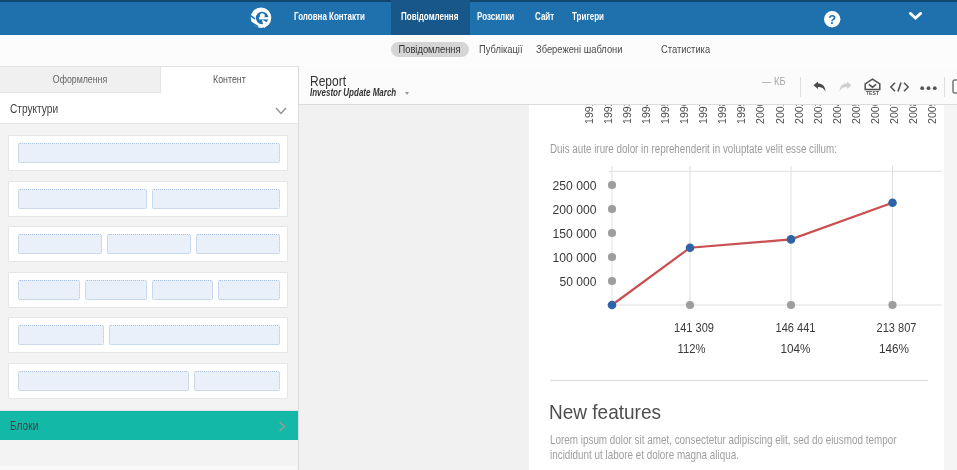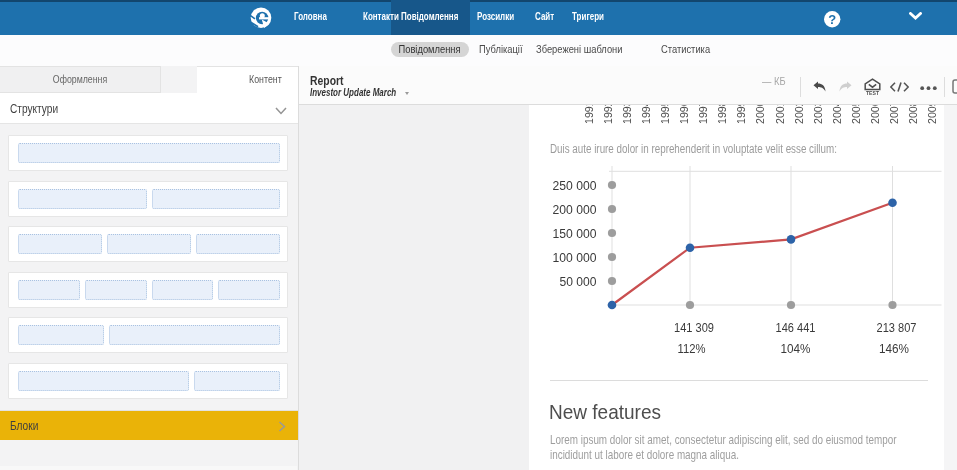--- a/index.html
+++ b/index.html
@@ -17,47 +17,47 @@
   #pill { left:391px; top:6.5px; width:78px; height:15px; background:#d5d5d5; border-radius:8px;
           text-align:center; line-height:15px; font-size:11px; color:#333; }
   .tab2 { top:0; height:31px; line-height:29px; font-size:11px; color:#4a4a4a; }
   
   #sidebar { left:0; top:66px; width:298px; height:404px; background:#f3f3f4; }
   #stab1 { left:0; top:0; width:161px; height:27px; background:#f0f0f1;
            border:1px solid #e3e3e3; border-left:none; text-align:center; line-height:25px;
            font-size:11px; color:#666; }
   #stab2 { left:161px; top:0; width:137px; height:27px; background:#fff;
            border-top:1px solid #e3e3e3; text-align:center; line-height:25px;
-           font-size:11px; color:#555;margin-left:36px; }
+           font-size:11px; color:#555; }
   #struct-row { left:0; top:27px; width:298px; height:31px; background:#fff;
            border-bottom:1px solid #e5e5e5; font-size:13px; color:#3f3f3f; line-height:31px; }
   .scard { left:8px; width:280px; height:36px; background:#fff; border:1px solid #e6e6e6;
            border-radius:1px; display:flex; gap:5px; padding:7px 7px 7px 9px; }
   .dash { height:20px; background:#e9f0fa; border:1px dotted #a9c2e1; border-radius:2px; }
-  .srow { left:0; width:298px; height:30px; background:#eab308; font-size:13px; color:#3f3f3f;
+  .srow { left:0; width:298px; height:30px; background:#14b8a6; font-size:13px; color:#3f3f3f;
           line-height:30px; border-top:1px solid #e2e2e2; }
   #sborder { left:297.5px; top:66px; width:1px; height:404px; background:#dcdcdc; }
   
   #toolbar { left:298.5px; top:66px; width:658.5px; height:38.5px; background:#fbfbfb;
              border-bottom:1px solid #dcdcdc; }
   
   #canvas { left:298.5px; top:105px; width:658.5px; height:365px; background:#f1f1f2; }
   #page { left:230px; top:0; width:415px; height:365px; background:#fff; }
   #yearstrip { left:0; top:0; width:411.5px; height:18.5px; overflow:hidden; }
   .yl { position:absolute; transform:rotate(-90deg); transform-origin:0 0;
         font-size:10.6px; color:#4f4f4f; line-height:11px; letter-spacing:0; }
 </style>
 </head>
 <body>
 
 <div class="abs" id="navbar">
   <div class="abs" id="navtop"></div>
   <div class="abs" id="nav-active"></div>
   <div class="abs navlink" style="left:293.5px"><span class="cx">Головна</span></div>
-  <div class="abs navlink" style="left:363px"><span class="cx">Контакти</span></div>
+  <div class="abs navlink" style="left:329px"><span class="cx">Контакти</span></div>
   <div class="abs navlink" style="left:400.5px"><span class="cx">Повідомлення</span></div>
   <div class="abs navlink" style="left:476.5px"><span class="cx">Розсилки</span></div>
   <div class="abs navlink" style="left:535px"><span class="cx">Сайт</span></div>
   <div class="abs navlink" style="left:571.5px"><span class="cx">Тригери</span></div>
 
   <svg class="abs" style="left:250px;top:6.5px" width="22" height="22" viewBox="0 0 22 22">
     <circle cx="11" cy="10.8" r="10.3" fill="#fff"></circle>
     <circle cx="12.1" cy="11" r="6.2" fill="#1e71ad"></circle>
     <circle cx="12.3" cy="8.8" r="2.5" fill="#fff"></circle>
     <rect x="9" y="10.2" width="10.2" height="2.2" fill="#fff"></rect>
@@ -120,21 +120,21 @@
   <div class="abs srow" style="top:343.5px"><span class="cx" style="margin-left:10px;transform:scaleX(.78)">Блоки</span>
     <svg class="abs" style="left:278px;top:10px" width="8" height="11" viewBox="0 0 8 11">
       <path d="M1.5,1 L6.5,5.5 L1.5,10" fill="none" stroke="#999" stroke-width="1.5"></path>
     </svg>
   </div>
 </div>
 <div class="abs" style="left:0;top:465.5px;width:297px;height:4.5px;background:#f8f8f8"></div>
 <div class="abs" id="sborder"></div>
 
 <div class="abs" id="toolbar">
-  <div class="abs" style="left:11.5px;top:9px;font-size:13px;font-weight:bold;color:#333;line-height:11px"><span class="cx">Report</span></div>
+  <div class="abs" style="left:11.5px;top:9px;font-size:15px;font-weight:normal;color:#333;line-height:11px"><span class="cx">Report</span></div>
   <div class="abs" style="left:11px;top:20.5px;font-size:10px;font-weight:bold;font-style:italic;color:#333;line-height:11px"><span class="cx">Investor Update March</span></div>
   <svg class="abs" style="left:106px;top:25.5px" width="4" height="3" viewBox="0 0 4 3">
       <path d="M0,0 L4,0 L2,3 Z" fill="#9a9a9a"></path>
     </svg>
   <div class="abs" style="left:463px;top:10px;font-size:11px;color:#a6a6a6;line-height:11px"><span class="cx" style="transform:scaleX(.85)">— КБ</span></div>
   <div class="abs" style="left:501px;top:10.5px;width:1px;height:20px;background:#ddd"></div>
 
   <svg class="abs" style="left:514px;top:15px" width="13" height="11" viewBox="0 0 13 11">
     <path d="M0.5,4.2 L5,0.5 L5,2.6 C9,2.6 12,4.5 12.5,10.5 C10.5,6.8 8,6 5,6 L5,7.9 Z" fill="#4a4a4a"></path>
   </svg>

